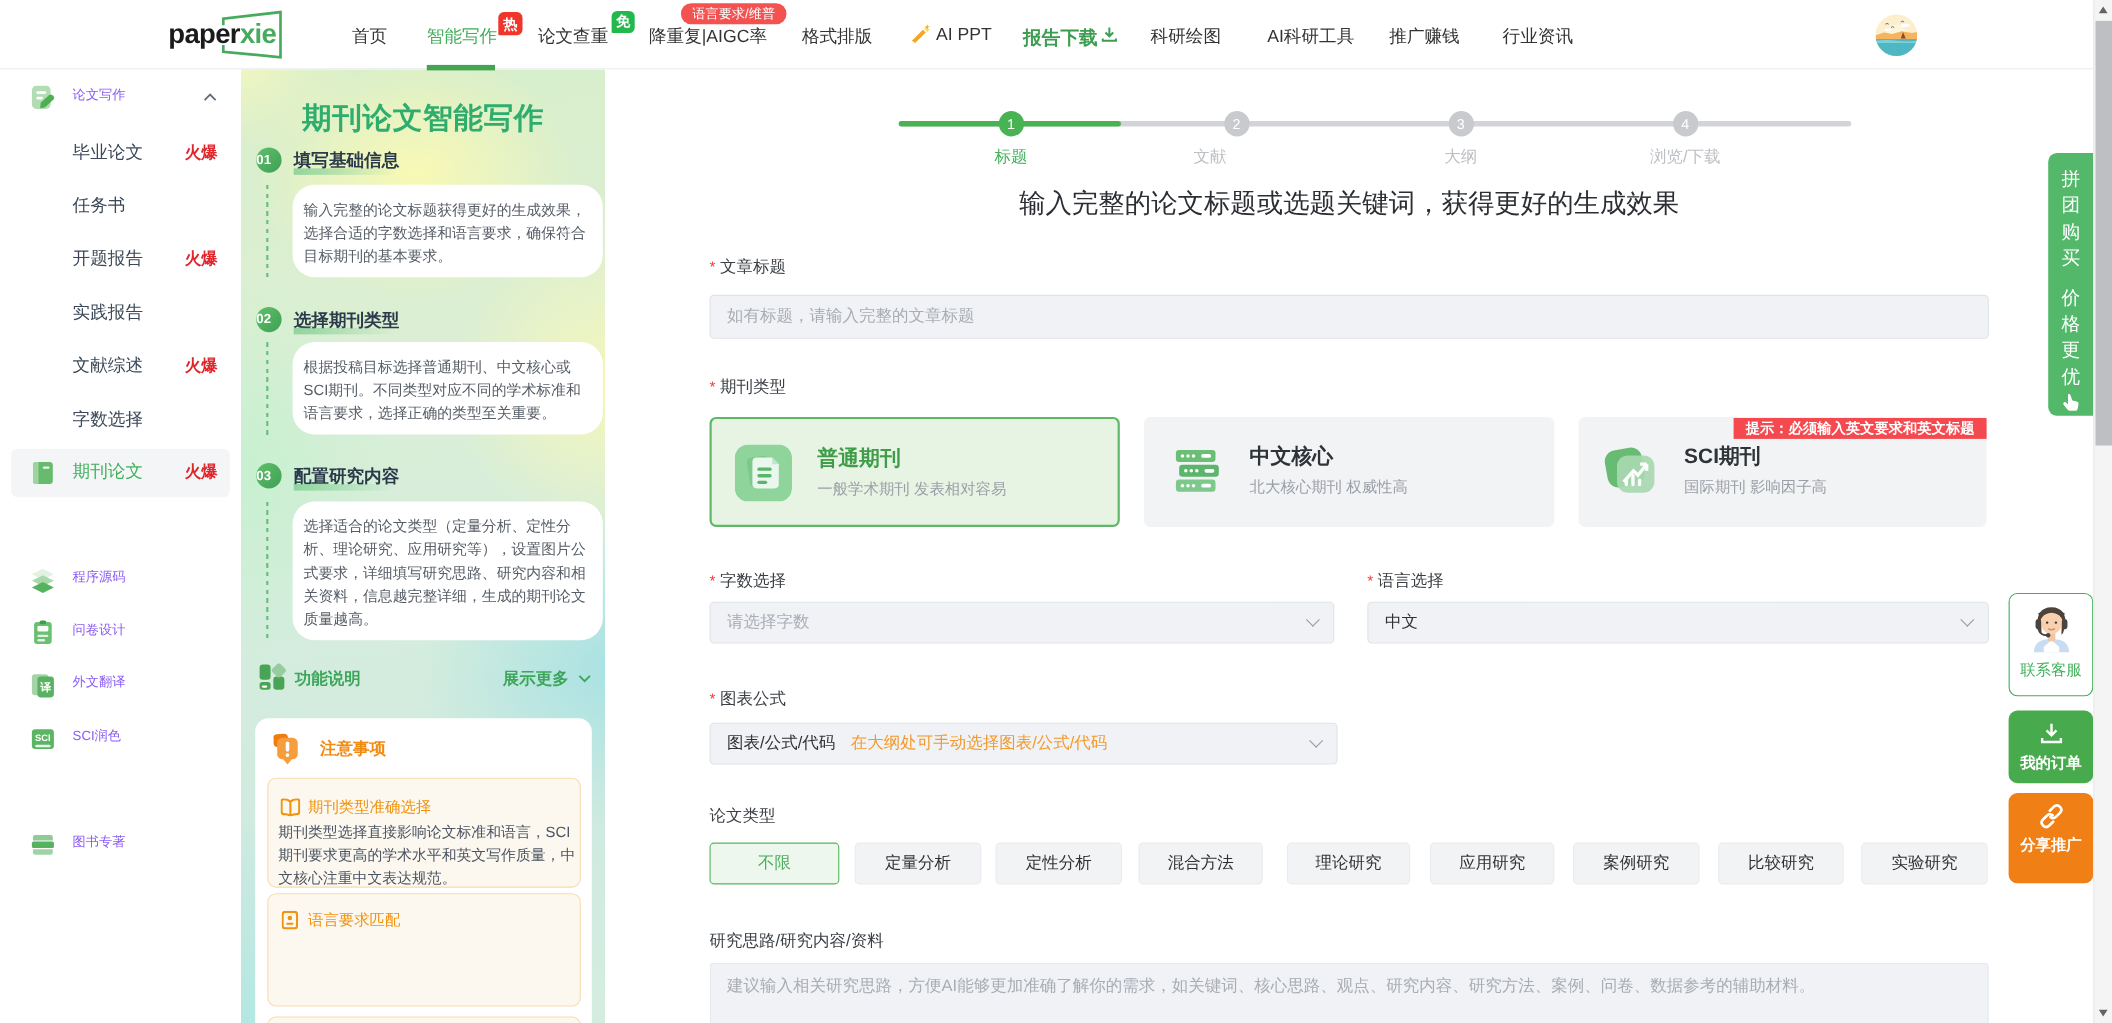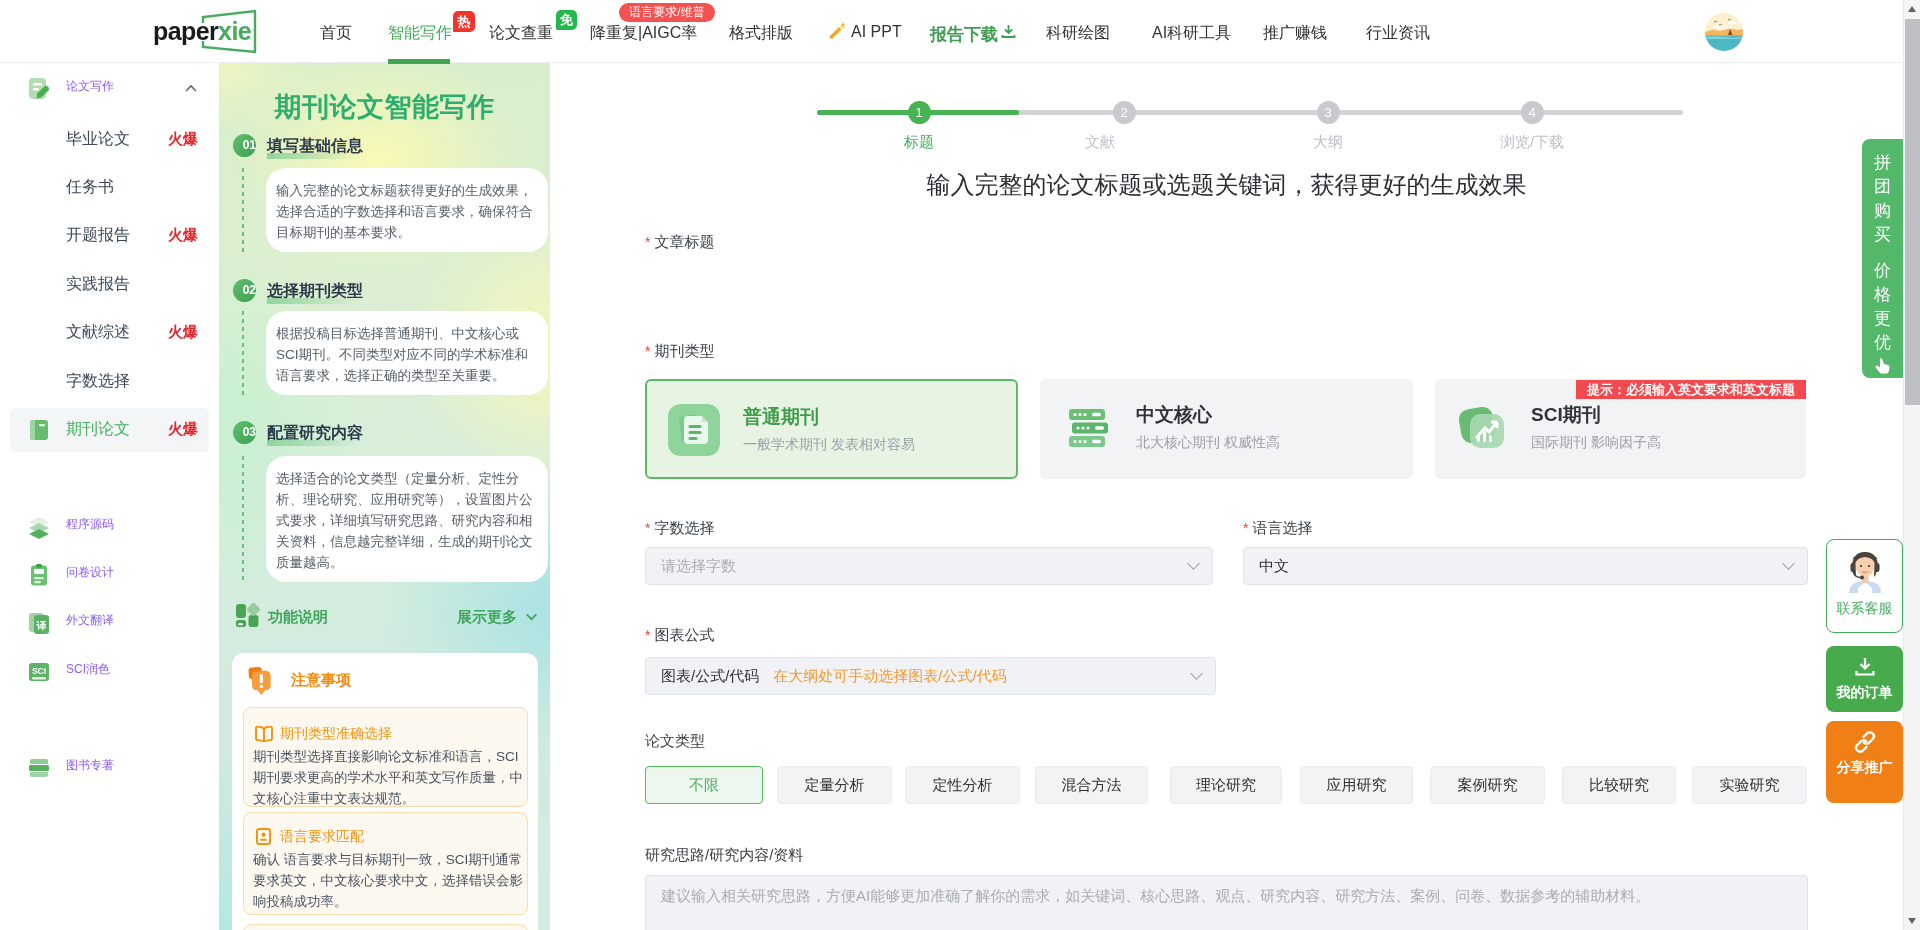--- a/index.html
+++ b/index.html
@@ -27,21 +27,21 @@
 #panel{position:absolute;left:219px;top:63px;width:331px;height:867px;overflow:hidden;
 background:
 radial-gradient(ellipse 210px 160px at 48% 11%, rgba(252,250,178,.9), rgba(252,250,178,0) 70%),
 radial-gradient(ellipse 140px 100px at 0% 0%, rgba(248,248,190,.7), rgba(248,248,190,0) 75%),
 radial-gradient(ellipse 200px 200px at 100% 33%, rgba(250,248,182,.85), rgba(250,248,182,0) 70%),
 radial-gradient(ellipse 240px 190px at 104% 63%, rgba(165,225,228,.95), rgba(165,225,228,0) 75%),
 radial-gradient(ellipse 300px 240px at -5% 100%, rgba(150,226,228,.55), rgba(160,228,215,0) 75%),
 radial-gradient(ellipse 200px 250px at 0% 42%, rgba(198,240,208,.9), rgba(198,240,208,0) 70%),
 linear-gradient(175deg,#d7eecb 0%,#dcefd2 25%,#d5eddd 55%,#cfeae0 80%,#d5ede1 100%)}
 #panel-title{position:absolute;left:0;top:26px;width:331px;text-align:center;font-size:27px;font-weight:bold;color:#2fad6e;letter-spacing:0.5px}
-.stepc{position:absolute;left:14px;width:23px;height:23px;border-radius:50%;background:linear-gradient(135deg,#5fc06a,#3f9f55);color:#fff;font-size:12px;font-weight:bold;text-align:right;line-height:23px}
+.stepc{position:absolute;left:14px;width:23px;height:23px;border-radius:50%;background:linear-gradient(135deg,#5fc06a,#3f9f55);color:#fff;font-size:12px;font-weight:bold;text-align:left;line-height:23px}
 .steptitle{position:absolute;left:48px;font-size:16px;font-weight:bold;color:#2b3a4a}
 .stepbar{position:absolute;left:48px;height:6px;background:linear-gradient(90deg,rgba(128,205,145,.8),rgba(128,205,145,0))}
 .stepcard{position:absolute;left:47px;width:282px;background:#fff;border-radius:20px;padding:12px 10px;font-size:13.5px;color:#565d66;line-height:21px;white-space:nowrap;overflow:hidden}
 .dash{position:absolute;left:23px;width:2px;background:repeating-linear-gradient(180deg,#6dbd82 0 4px,rgba(0,0,0,0) 4px 8px)}
 
 #main{position:absolute;left:550px;top:63px;width:1353px;height:867px;background:#fff}
 .lbl{position:absolute;font-size:15px;color:#3a3f45}
 .star{color:#f23c3c;margin-right:4px;font-size:14px}
 .inputbox{position:absolute;background:#f0f2f5;border:1px solid #e0e3e9;border-radius:4px;font-size:15px;line-height:38px;padding-left:15px;white-space:nowrap}
 .ph{color:#a9adb5}
@@ -242,38 +242,38 @@
       <div class="abs" style="left:36px;top:17px;font-size:14px;color:#f0930f">期刊类型准确选择</div>
       <div class="abs" style="left:9px;top:38px;font-size:13.5px;color:#4a5462;line-height:21px;white-space:nowrap">期刊类型选择直接影响论文标准和语言，SCI<br>期刊要求更高的学术水平和英文写作质量，中<br>文核心注重中文表达规范。</div>
     </div>
     <div class="abs" style="left:11px;top:159px;width:285px;height:103px;background:#fdf8ef;border:1px solid #f8dcae;border-radius:8px">
       <svg class="abs" style="left:12px;top:15px" width="15" height="17" viewBox="0 0 16 18">
           <rect x="1" y="1" width="14" height="16" rx="2.5" fill="none" stroke="#f0930f" stroke-width="2"></rect>
           <circle cx="8" cy="7" r="2.2" fill="#f0930f"></circle>
           <rect x="4.5" y="11.5" width="7" height="2" rx="1" fill="#f0930f"></rect>
         </svg>
       <div class="abs" style="left:36px;top:15px;font-size:14px;color:#f0930f">语言要求匹配</div>
-      <div class="abs" style="left:9px;top:36px;font-size:13.5px;color:#4a5462;line-height:21px;white-space:nowrap">确认 语言要求与目标期刊一致，SCI期刊通常<br>要求英文，中文核心要求中文，选择错误会影<br>响投稿成功率。</div>
     </div>
     <div class="abs" style="left:11px;top:271px;width:285px;height:70px;background:#fdf8ef;border:1px solid #f8dcae;border-radius:8px"></div>
   </div>
 </div>
 <div id="main">
   <div class="abs" style="left:267px;top:46.5px;width:866px;height:5px;background:#d2d4d7;border-radius:3px"></div>
   <div class="abs" style="left:267px;top:46.5px;width:202px;height:5px;background:#48b353;border-radius:3px"></div>
   <div class="abs" style="left:357.5px;top:37.5px;width:23px;height:23px;border-radius:50%;background:#48b353;color:#fff;font-size:13px;text-align:center;line-height:23px">1</div>
   <div class="abs" style="left:562.5px;top:37.5px;width:23px;height:23px;border-radius:50%;background:#c8cacd;color:#fff;font-size:13px;text-align:center;line-height:23px">2</div>
   <div class="abs" style="left:766.5px;top:37.5px;width:23px;height:23px;border-radius:50%;background:#c8cacd;color:#fff;font-size:13px;text-align:center;line-height:23px">3</div>
   <div class="abs" style="left:970.5px;top:37.5px;width:23px;height:23px;border-radius:50%;background:#c8cacd;color:#fff;font-size:13px;text-align:center;line-height:23px">4</div>
   <div class="abs" style="left:319px;top:70px;width:100px;text-align:center;font-size:15px;color:#43b05c">标题</div>
   <div class="abs" style="left:500px;top:70px;width:100px;text-align:center;font-size:15px;color:#bcbfc4">文献</div>
   <div class="abs" style="left:728px;top:70px;width:100px;text-align:center;font-size:15px;color:#bcbfc4">大纲</div>
   <div class="abs" style="left:912px;top:70px;width:140px;text-align:center;font-size:15px;color:#bcbfc4">浏览/下载</div>
   <div class="abs" style="left:0;top:106px;width:1353px;text-align:center;font-size:24px;font-weight:500;color:#2b2e33">输入完整的论文标题或选题关键词，获得更好的生成效果</div>
   <div class="lbl" style="left:95px;top:170px"><span class="star">*</span>文章标题</div>
+  <div class="inputbox ph" style="left:95px;top:205px;width:1163px;height:40px">如有标题，请输入完整的文章标题</div>
   <div class="lbl" style="left:95px;top:279px"><span class="star">*</span>期刊类型</div>
   <div class="jcard sel" style="left:95px;top:316px">
     <svg class="jico" style="left:21px;top:23px" viewBox="0 0 52 52">
       <rect width="52" height="52" rx="12" fill="#8fd49a"></rect>
       <rect x="12" y="11" width="20" height="27" rx="4" fill="#aedeb4" transform="rotate(-8 22 24)"></rect>
       <rect x="12" y="11" width="20" height="27" rx="4" fill="#7cc98b" transform="rotate(-8 22 24)"></rect>
       <path d="M20 12 H34 L40 18 V36 Q40 40 36 40 H20 Q16 40 16 36 V16 Q16 12 20 12Z" fill="#e9f7ec"></path>
       <path d="M34 12 L40 18 H34Z" fill="#c2e6ca"></path>
       <rect x="20.5" y="21" width="13" height="3" rx="1.5" fill="#5cb56c"></rect>
       <rect x="20.5" y="27" width="13" height="3" rx="1.5" fill="#5cb56c"></rect>

